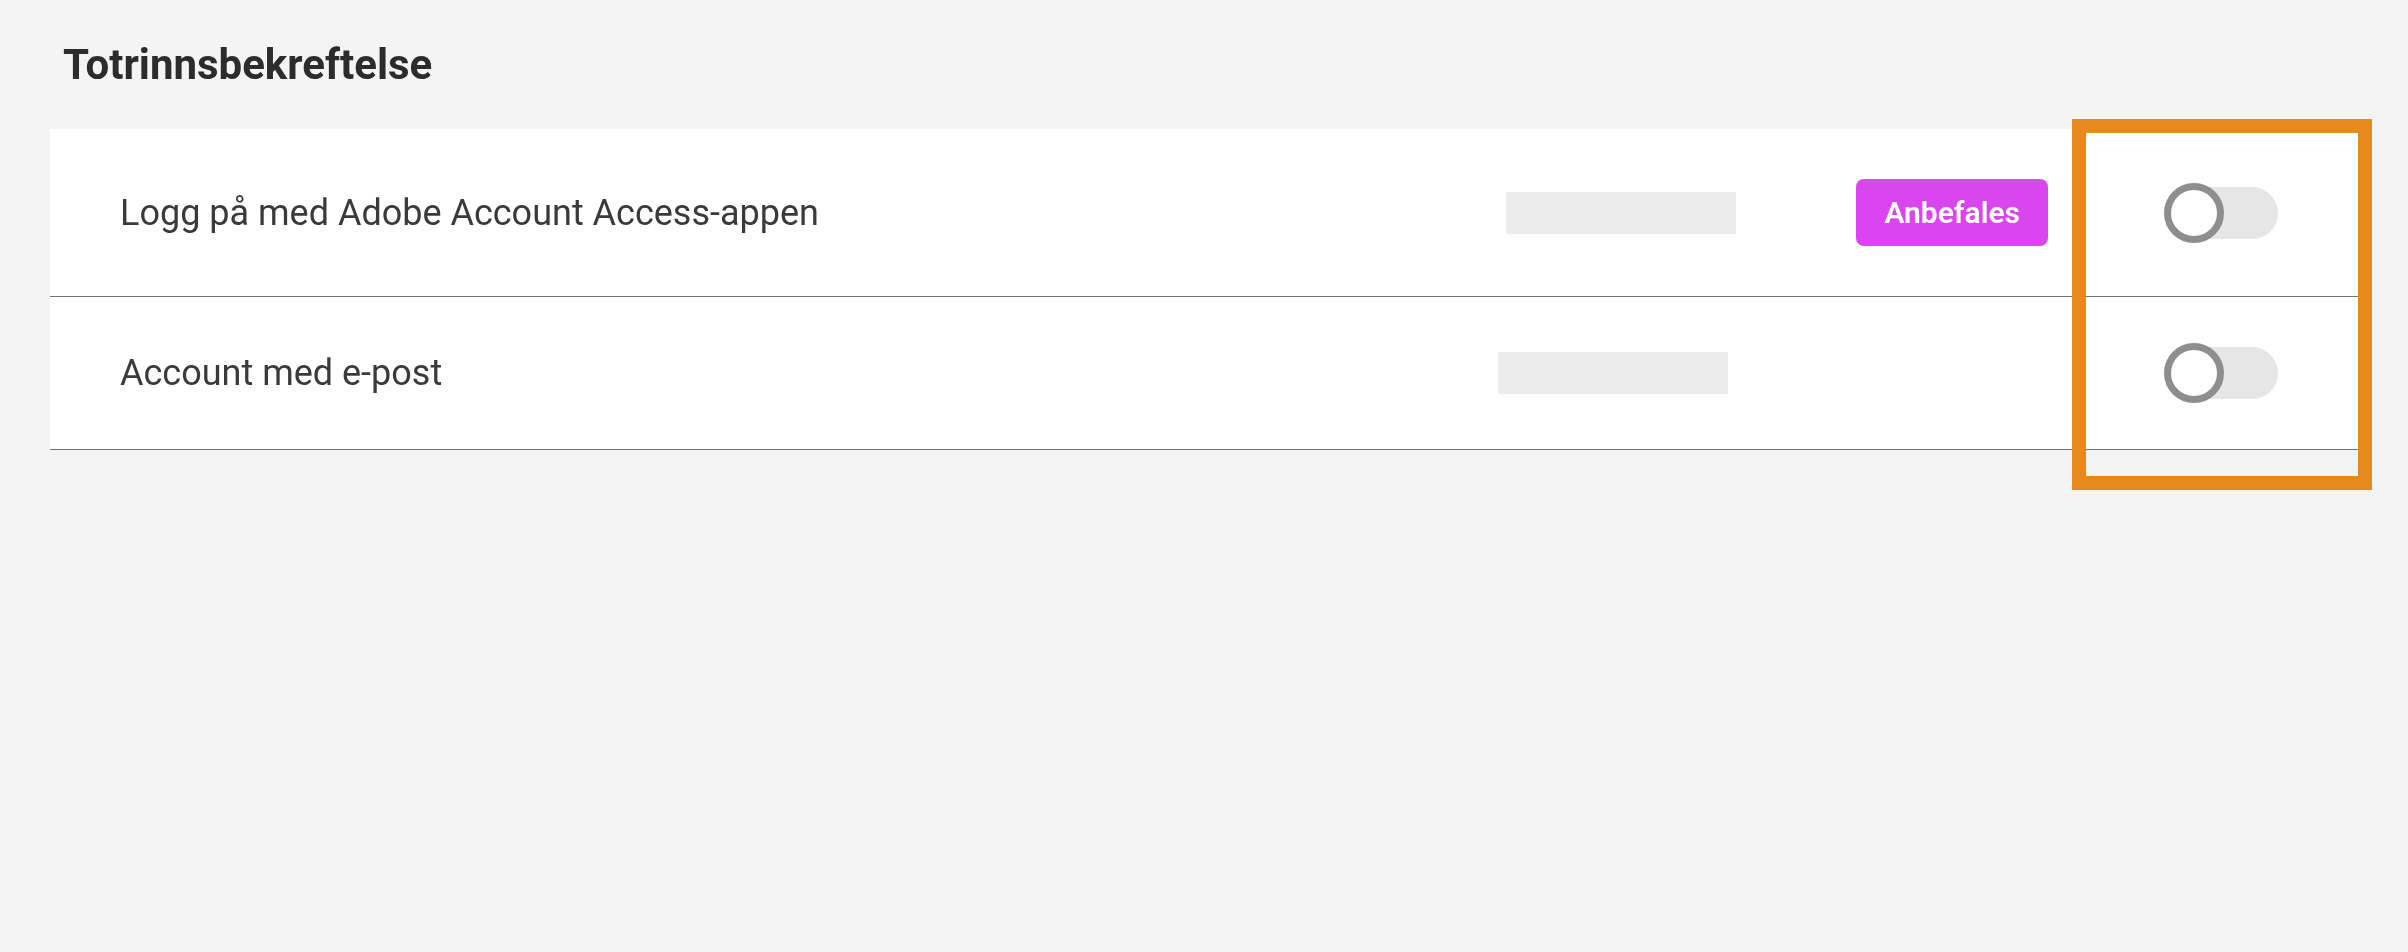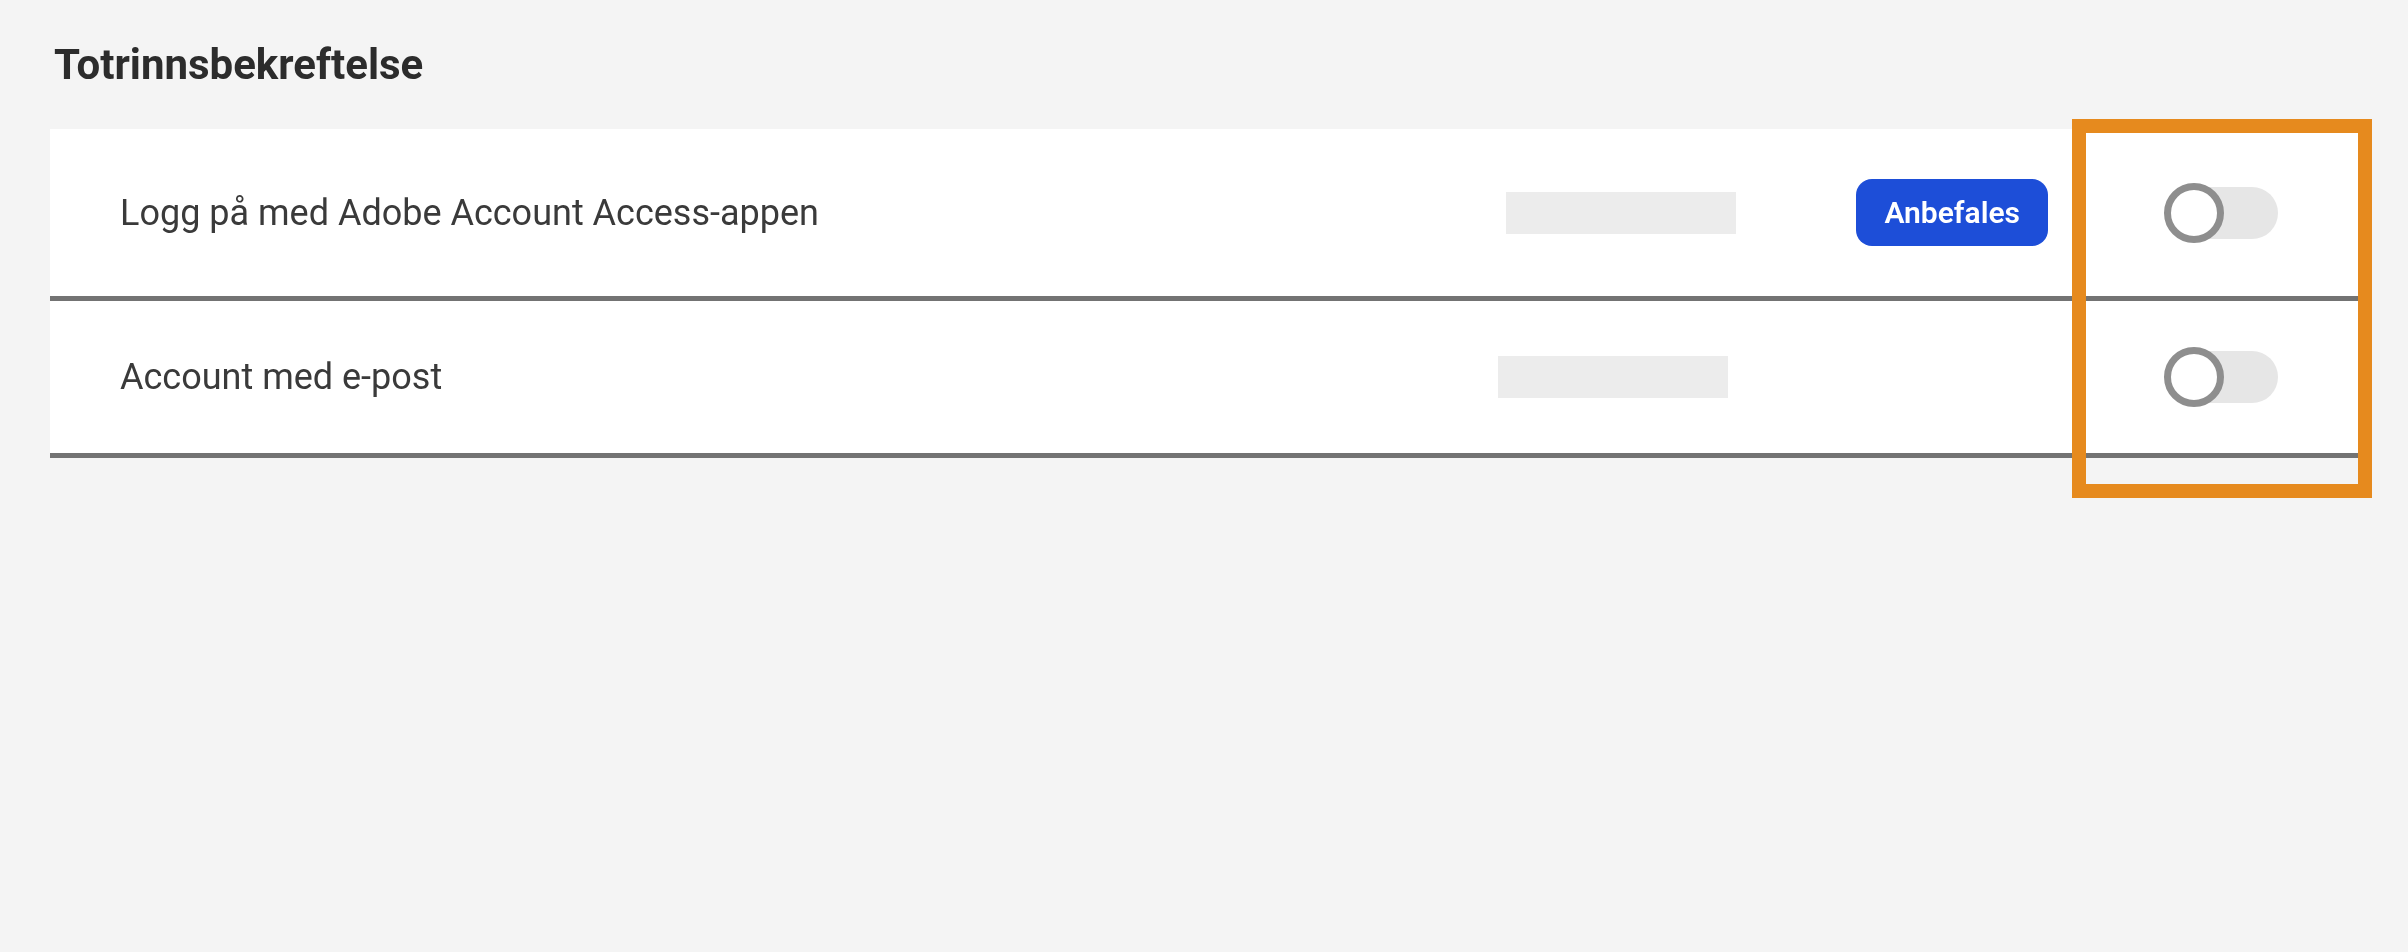--- a/index.html
+++ b/index.html
@@ -8,55 +8,55 @@
     font-family: -apple-system, BlinkMacSystemFont, "Segoe UI", Roboto, Helvetica, Arial, sans-serif;
     color: #2c2c2c;
     width: 2408px;
     padding: 40px 50px;
   }
   .section-title {
     font-size: 42px;
     font-weight: 700;
     color: #2c2c2c;
     margin-bottom: 40px;
-    margin-left: 4px;
+    margin-left: 13px;
   }
   .card {
     background: #ffffff;
     position: relative;
   }
   .row {
     display: flex;
     align-items: center;
     padding: 50px 80px 50px 70px;
-    border-bottom: 5px solid #737373;
+    border-bottom: 1px solid #737373;
   }
   .row:last-child { border-bottom: none; }
   .row-label {
     flex: 0 0 auto;
     font-size: 36px;
     color: #3a3a3a;
     font-weight: 400;
     white-space: nowrap;
   }
   .row-spacer { flex: 1 1 auto; }
   .placeholder-block {
     width: 230px;
     height: 42px;
     background: #ececec;
     flex: 0 0 auto;
     margin-right: 120px;
   }
   .badge {
-    background: #1d4ed8;
+    background: #d946ef;
     color: #ffffff;
     font-size: 30px;
     font-weight: 600;
     padding: 16px 28px;
-    border-radius: 16px;
+    border-radius: 8px;
     flex: 0 0 auto;
     margin-right: 120px;
     display: inline-flex;
     align-items: center;
     justify-content: center;
   }
   .badge-slot {
     width: 200px;
     flex: 0 0 auto;
     margin-right: 120px;

